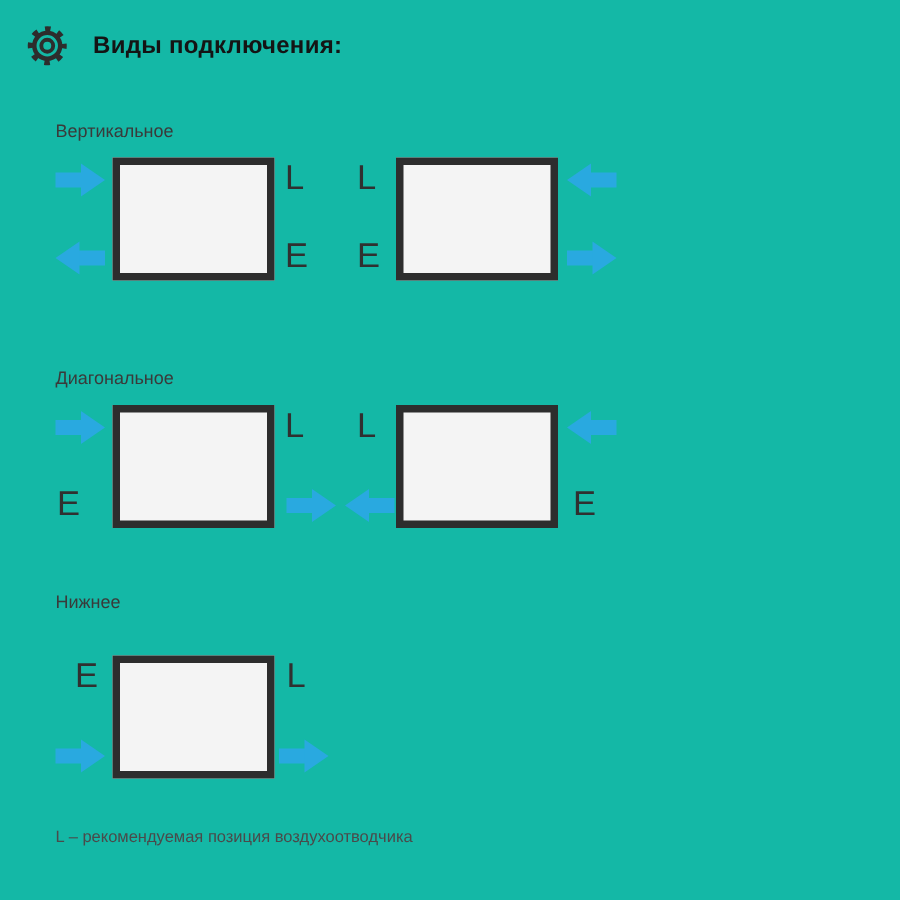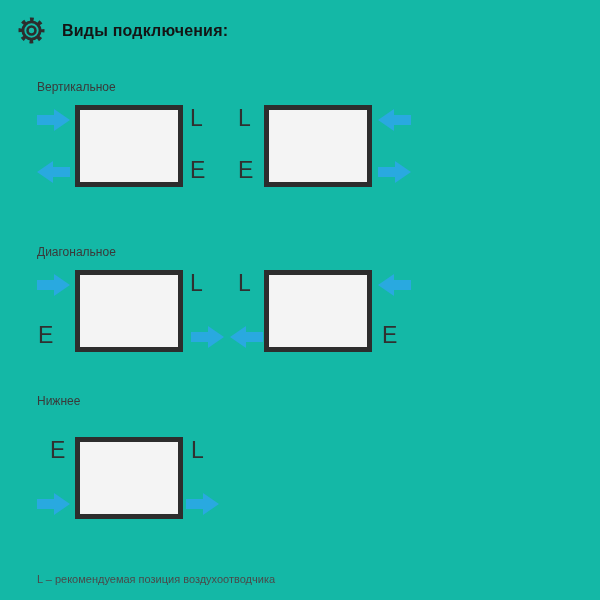--- a/index.html
+++ b/index.html
@@ -19,21 +19,21 @@
 
   .port { position:absolute; width:22px; height:22px; display:flex; align-items:center;
           font-size:23px; font-weight:400; color:#303030; }
 
   .arrow { position:absolute; width:33px; height:22px; color:var(--accent); }
   .arrow::before { content:""; position:absolute; left:0; top:6px; width:18px; height:10px; background:currentColor; }
   .arrow::after  { content:""; position:absolute; right:0; top:0; width:0; height:0;
                    border-left:16px solid currentColor; border-top:11px solid transparent; border-bottom:11px solid transparent; }
   .arrow.left { transform:scaleX(-1); }
 
-  .legend { position:absolute; left:37px; top:550px; font-size:11px; line-height:17px; color:#4A4A4A;margin-top:21px; }
+  .legend { position:absolute; left:37px; top:550px; font-size:11px; line-height:17px; color:#4A4A4A; }
 </style>
 </head>
 <body>
 
 <div class="page">
 
   <div class="header">
     <span class="gear">
       <svg viewBox="0 0 36 36" aria-hidden="true">
         <circle cx="18" cy="18" r="12.6" fill="none" stroke="currentColor" stroke-width="5" stroke-dasharray="4.2 5.7" stroke-dashoffset="2.1"></circle>

